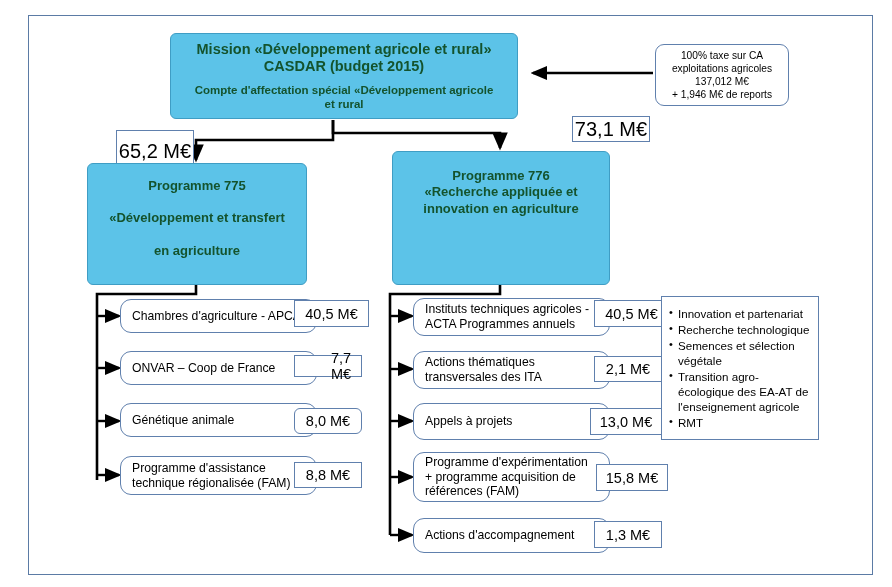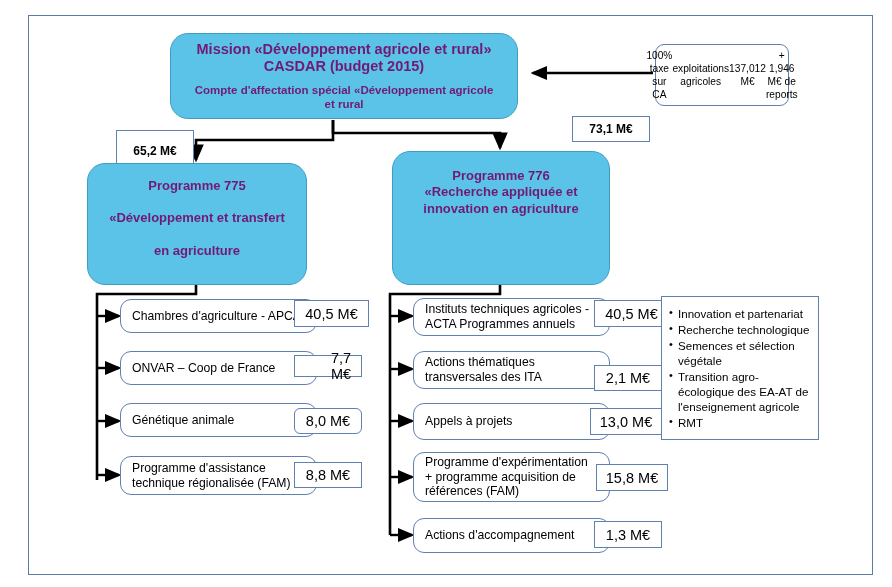--- a/index.html
+++ b/index.html
@@ -16,25 +16,25 @@
     border:1.5px solid #5b7ba5;box-sizing:border-box;background:#fff;
   }
 
   
   .abs{position:absolute;box-sizing:border-box;}
 
   
   .blue-box{
     background:#5cc3e8;
     border:1.5px solid #3f9dc4;
-    border-radius:18px;
+    border-radius:6px;
     display:flex;flex-direction:column;align-items:center;justify-content:center;
     text-align:center;
     font-weight:bold;
-    color:#701a75;
+    color:#14532d;
     padding:16px 8px;
   }
   .mission-title{font-size:14.5px;line-height:1.22;font-weight:bold;}
   .mission-sub{font-size:11.5px;line-height:1.24;font-weight:bold;margin-top:7px;}
   .prog-title{font-size:13px;line-height:1.25;font-weight:bold;}
 
   
   .rprog{
     background:#ffffff;
     border:1.6px solid #2f6f92;
@@ -51,35 +51,35 @@
     border-radius:11px;
     display:flex;align-items:center;
     font-size:12.2px;
     padding:0 0 0 11px;
     line-height:1.22;
   }
   .wbox.two-line,.wbox.three-line{align-items:center;}
 
   .tax-box{
     background:#ffffff;border:1px solid #6080ad;border-radius:9px;
-    display:flex;flex-direction:row;align-items:center;justify-content:center;
+    display:flex;flex-direction:column;align-items:center;justify-content:center;
     font-size:10.2px;line-height:1.30;text-align:center;
   }
 
   
   .vbox{
     background:#ffffff;border:1.4px solid #6080ad;
     display:flex;align-items:center;justify-content:center;
     font-size:14.5px;
     z-index:6;
   }
   .amount-chip{
     background:#ffffff;border:1.4px solid #6080ad;
     display:flex;align-items:center;justify-content:center;
-    font-size:12px;font-weight:bold;
+    font-size:20px;font-weight:normal;
     z-index:6;
   }
 
   
   .bullets{
     background:#ffffff;border:1.2px solid #6080ad;
     font-size:11.6px;line-height:1.30;
     padding:9px 7px 6px 7px;
   }
   .bullets ul{margin:0;padding:0;list-style:none;}
@@ -190,21 +190,21 @@
     </div>
   </div>
   <div class="abs vbox" style="left:594px;top:300px;width:75px;height:27px;">40,5 M€</div>
 
   <div class="abs wbox two-line" style="left:413px;top:351px;width:197px;height:38px;">
     <div>
       <div>Actions thématiques</div>
       <div>transversales des ITA</div>
     </div>
   </div>
-  <div class="abs vbox" style="left:594px;top:365px;width:68px;height:26px;">2,1 M€</div>
+  <div class="abs vbox" style="left:594px;top:356px;width:68px;height:26px;">2,1 M€</div>
 
   <div class="abs wbox" style="left:413px;top:403px;width:197px;height:37px;">
     <span>Appels à projets</span>
   </div>
   <div class="abs vbox" style="left:590px;top:408px;width:72px;height:27px;">13,0 M€</div>
 
   <div class="abs wbox three-line" style="left:413px;top:452px;width:197px;height:50px;">
     <div>
       <div>Programme d'expérimentation</div>
       <div>+ programme acquisition de</div>

